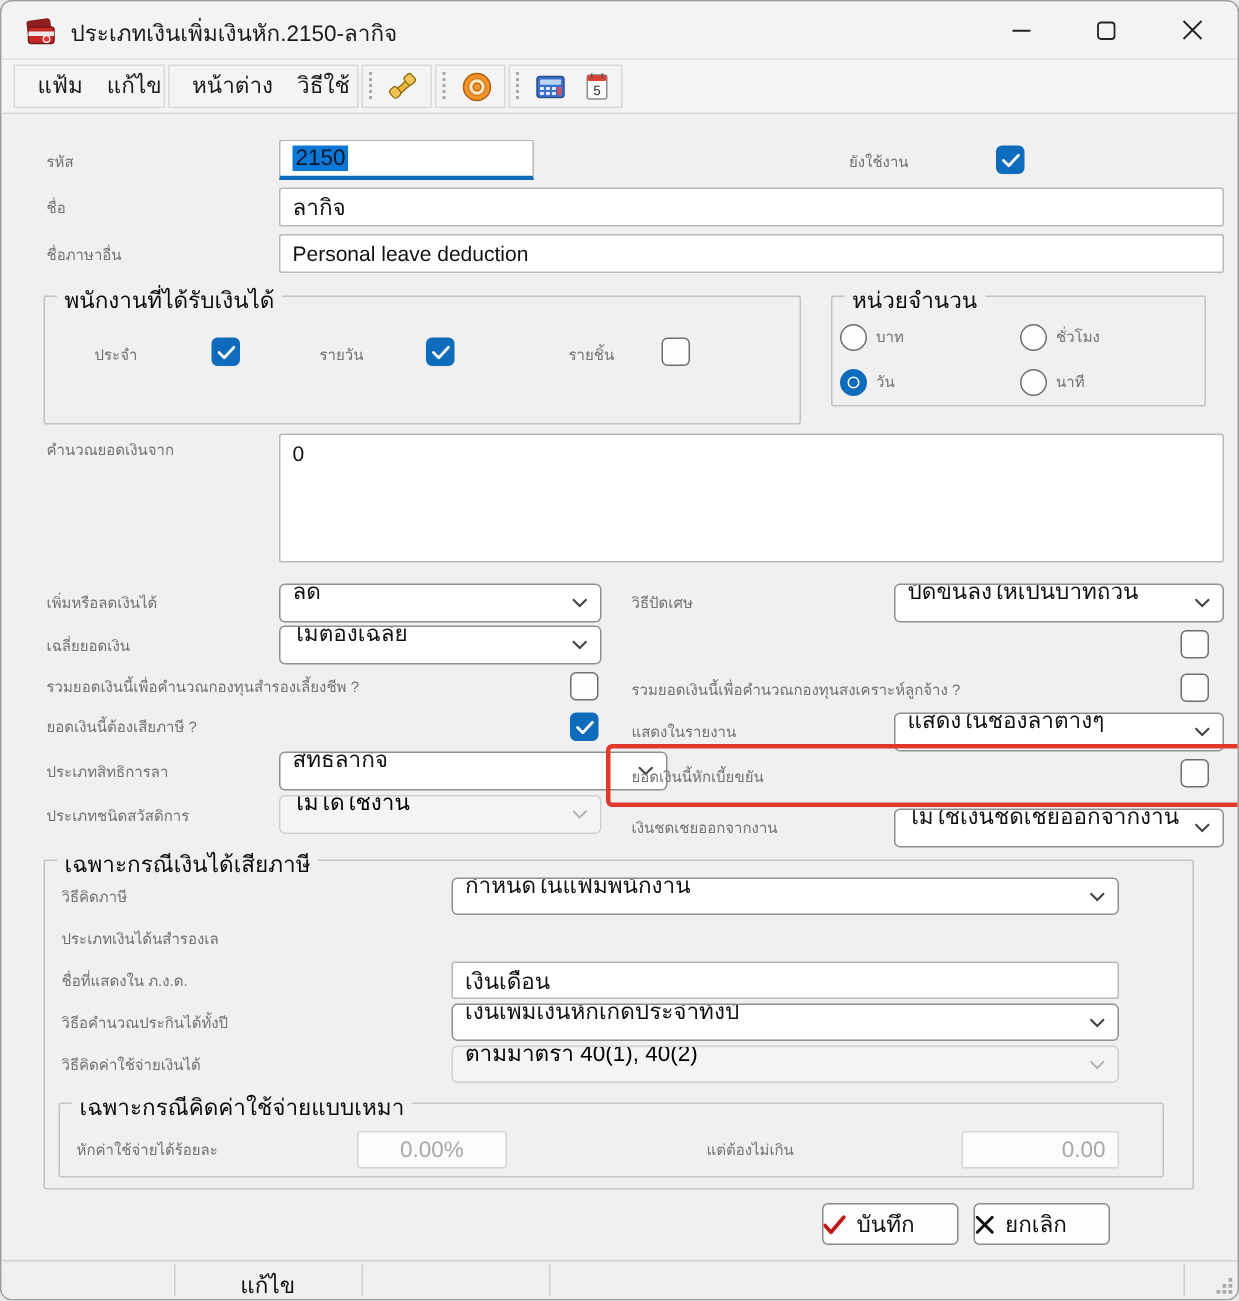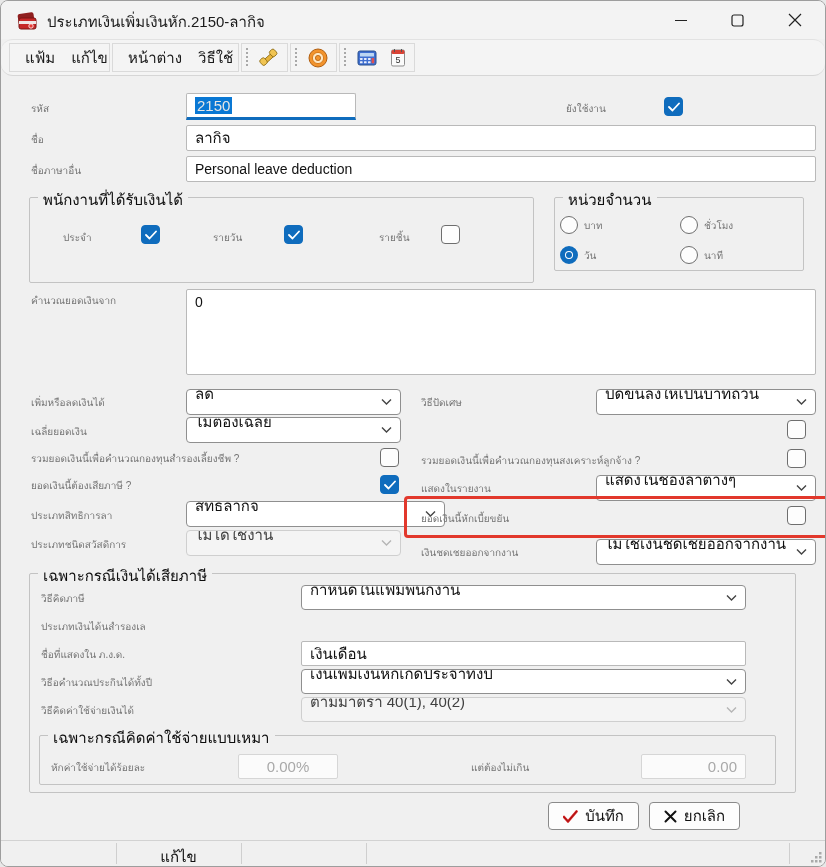--- a/index.html
+++ b/index.html
@@ -4,60 +4,60 @@
 <style>
   html,body{margin:0;padding:0;background:#e8e8e8;font-family:"Liberation Sans",sans-serif;}
   #win{position:relative;width:826px;height:867px;background:#f0f0f0;border:1px solid #9d9d9d;
        border-radius:8px;overflow:hidden;box-sizing:border-box;}
   
   #titlebar{position:absolute;left:0;top:0;width:100%;height:38px;background:#f3f3f3;}
   .title-text{position:absolute;left:46px;top:9px;font-size:15px;color:#1b1b1b;white-space:nowrap;}
   .winbtn{position:absolute;top:0;width:44px;height:38px;display:flex;align-items:center;justify-content:center;}
   
   #toolbar{position:absolute;left:0;top:38px;width:100%;height:37px;background:#f4f4f4;
-           border-top:1px solid #e2e2e2;border-bottom:1px solid #d6d6d6;box-sizing:border-box;border-radius:12px;}
+           border-top:1px solid #e2e2e2;border-bottom:1px solid #d6d6d6;box-sizing:border-box;}
   .tgroup{position:absolute;top:3px;height:29px;background:#f4f4f4;border:1px solid #dadada;
           display:flex;align-items:center;box-sizing:border-box;}
   .grip{width:4px;height:20px;margin:0 4px 0 3px;
         background-image:repeating-linear-gradient(#a8a8a8 0 2px,transparent 2px 4px);
         background-size:2px 100%;background-repeat:no-repeat;background-position:1px 0;}
   .menuitem{font-size:15px;color:#1b1b1b;padding:0 8px;line-height:27px;white-space:nowrap;}
   .tbtn{width:32px;height:27px;display:flex;align-items:center;justify-content:center;}
   
   .lbl{position:absolute;font-size:10px;color:#737373;white-space:nowrap;line-height:20px;}
   .txt{position:absolute;background:#fff;border:1px solid #b9b9b9;border-radius:2px;
        font-size:15px;color:#111;padding:0 8px;display:flex;align-items:center;box-sizing:border-box;}
   .txt.en{font-size:14px;}
   .dd{position:absolute;background:#fff;border:1px solid #8f8f8f;border-radius:4px;
       font-size:15px;color:#111;padding:0 26px 16px 8px;display:flex;align-items:center;
       box-sizing:border-box;overflow:hidden;white-space:nowrap;}
   .dd .chev{position:absolute;right:8px;top:50%;transform:translateY(-50%);}
-  .dd.dis{background:#f4f4f4;border-color:#cfcfcf;color:#404040;}
+  .dd.dis{background:#f4f4f4;border-color:#cfcfcf;color:#000000;}
   .txt.dis{background:#fbfbfb;border-color:#d6d6d6;color:#a9a9a9;}
   .cb{position:absolute;width:19px;height:19px;border:1px solid #6e6e6e;border-radius:4px;
       background:#fdfdfd;box-sizing:border-box;display:flex;align-items:center;justify-content:center;}
   .cb svg{display:none;}
   .cb.on{background:#0f6cbd;border-color:#0f6cbd;}
   .cb.on svg{display:block;}
   .radio{position:absolute;width:18px;height:18px;border:1px solid #6e6e6e;border-radius:50%;
          background:#fdfdfd;box-sizing:border-box;display:flex;align-items:center;justify-content:center;}
   .radio .dot{display:none;width:6px;height:6px;border-radius:50%;background:#0f6cbd;}
   .radio.on{border:5px solid #0f6cbd;background:#fff;}
   .radio.on .dot{display:block;}
   .grp{position:absolute;border:1px solid #c3c3c3;border-radius:2px;box-sizing:border-box;}
   .legend{position:absolute;top:-10px;left:8px;background:#f0f0f0;padding:0 5px;
           font-size:15px;color:#0d0d0d;white-space:nowrap;}
   
   #code-input{border-bottom:3px solid #0f6cbd;border-radius:2px 2px 0 0;}
-  #code-input .sel{background:#0a78d4;color:#e5e5e5;padding:0 2px;font-size:15px;text-align:right;}
+  #code-input .sel{background:#0a78d4;color:#0f172a;padding:0 2px;font-size:15px;text-align:right;}
   
   #red-box{position:absolute;border:3px solid #e2382c;border-radius:4px;pointer-events:none;z-index:50;}
   
   .btn{position:absolute;height:28px;background:#fdfdfd;border:1px solid #8a8a8a;border-radius:4px;
-       display:flex;align-items:center;justify-content:center;gap:7px;font-size:15px;color:#111;
+       display:flex;align-items:center;gap:7px;font-size:15px;color:#111;
        box-sizing:border-box;}
   
   #statusbar{position:absolute;left:0;bottom:0;width:100%;height:26px;background:#f0f0f0;
              border-top:1px solid #d2d2d2;box-sizing:border-box;}
   .sb-div{position:absolute;top:2px;bottom:2px;width:1px;background:#cfcfcf;}
   .sb-text{position:absolute;top:4px;font-size:15px;color:#111;}
   #grip-resize{position:absolute;right:2px;bottom:2px;}
 </style>
 </head>
 <body>

